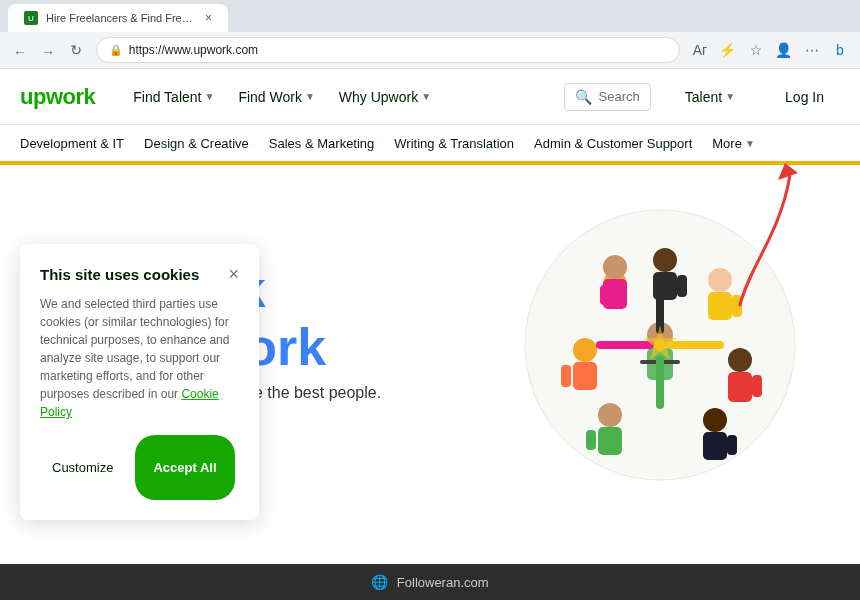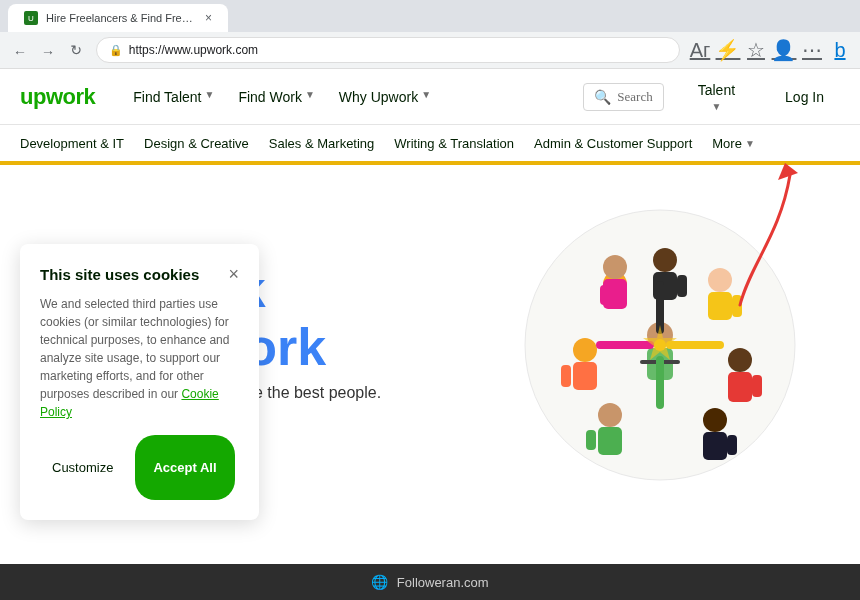--- a/index.html
+++ b/index.html
@@ -6,43 +6,43 @@
     body { width: 860px; height: 600px; font-family: -apple-system, BlinkMacSystemFont, 'Segoe UI', sans-serif; overflow: hidden; background: #fff; position: relative; }
 
     
     .browser-chrome { background: #f1f3f4; border-bottom: 1px solid #ddd; }
     .browser-toolbar { display: flex; align-items: center; padding: 6px 8px; gap: 8px; height: 36px; }
     .browser-nav-buttons { display: flex; gap: 4px; align-items: center; }
     .nav-btn { width: 24px; height: 24px; display: flex; align-items: center; justify-content: center; border: none; background: none; color: #5f6368; cursor: pointer; border-radius: 50%; font-size: 14px; }
     .address-bar { flex: 1; display: flex; align-items: center; background: #fff; border: 1px solid #ddd; border-radius: 20px; padding: 4px 12px; gap: 6px; height: 26px; }
     .address-bar-url { font-size: 12px; color: #202124; flex: 1; }
     .browser-actions { display: flex; gap: 4px; align-items: center; color: #5f6368; }
-    .browser-action-btn { width: 24px; height: 24px; display: flex; align-items: center; justify-content: center; border: none; background: none; cursor: pointer; border-radius: 50%; font-size: 20px; color: #5f6368; text-decoration: underline; }
+    .browser-action-btn { width: 24px; height: 24px; display: flex; align-items: center; justify-content: center; border: none; background: none; cursor: pointer; border-radius: 50%; font-size: 14px; color: #5f6368; }
 
     
     .tab-bar { display: flex; align-items: flex-end; padding: 0 8px; height: 32px; background: #dee1e6; }
     .tab { display: flex; align-items: center; background: #fff; padding: 6px 16px; border-radius: 8px 8px 0 0; font-size: 12px; color: #202124; gap: 8px; height: 28px; max-width: 220px; }
     .tab-favicon { width: 14px; height: 14px; background: #1f7a1f; border-radius: 2px; display: flex; align-items: center; justify-content: center; font-size: 8px; color: #fff; }
     .tab-title { font-size: 11px; color: #3c4043; flex: 1; white-space: nowrap; overflow: hidden; text-overflow: ellipsis; }
     .tab-close { font-size: 12px; color: #5f6368; cursor: pointer; }
 
     
     .site-content { height: calc(600px - 68px); overflow: hidden; }
 
     
     .upwork-nav { display: flex; align-items: center; padding: 0 20px; height: 56px; border-bottom: 1px solid #e4e4e4; gap: 24px; }
     .upwork-logo { color: #14a800; font-size: 22px; font-weight: 700; letter-spacing: -0.5px; margin-right: 4px; }
     .nav-items { display: flex; align-items: center; gap: 4px; }
-    .nav-item { font-size: 14px; color: #001e00; padding: 6px 10px; cursor: pointer; display: flex; gap: 3px; white-space: nowrap; }
+    .nav-item { font-size: 14px; color: #001e00; padding: 6px 10px; cursor: pointer; display: flex; align-items: center; gap: 3px; white-space: nowrap; }
     .nav-chevron { font-size: 10px; color: #6f6f6f; }
     .nav-spacer { flex: 1; }
     .search-bar { display: flex; align-items: center; border: 1px solid #d5d5d5; border-radius: 4px; padding: 5px 10px; gap: 6px; cursor: pointer; }
     .search-icon { color: #6f6f6f; font-size: 14px; }
-    .search-text { font-size: 13px; color: #6f6f6f; font-family: Liberation Serif, serif; }
-    .talent-btn { font-size: 14px; color: #001e00; padding: 6px 10px; display: flex; align-items: center; gap: 3px; cursor: pointer; flex-direction: column; }
+    .search-text { font-size: 13px; color: #6f6f6f; }
+    .talent-btn { font-size: 14px; color: #001e00; padding: 6px 10px; display: flex; align-items: center; gap: 3px; cursor: pointer; }
     .login-btn { font-size: 14px; color: #001e00; padding: 6px 16px; cursor: pointer; font-weight: 500; }
 
     
     .category-nav { display: flex; align-items: center; padding: 0 20px; height: 40px; border-bottom: 4px solid #eab308; gap: 20px; }
     .cat-item { font-size: 13px; color: #001e00; cursor: pointer; white-space: nowrap; }
     .cat-more { display: flex; align-items: center; gap: 3px; font-size: 13px; color: #001e00; cursor: pointer; }
 
     
     .hero { display: flex; align-items: center; padding: 40px 20px 20px; position: relative; min-height: 300px; }
     .hero-text { flex: 1; padding-right: 20px; }

